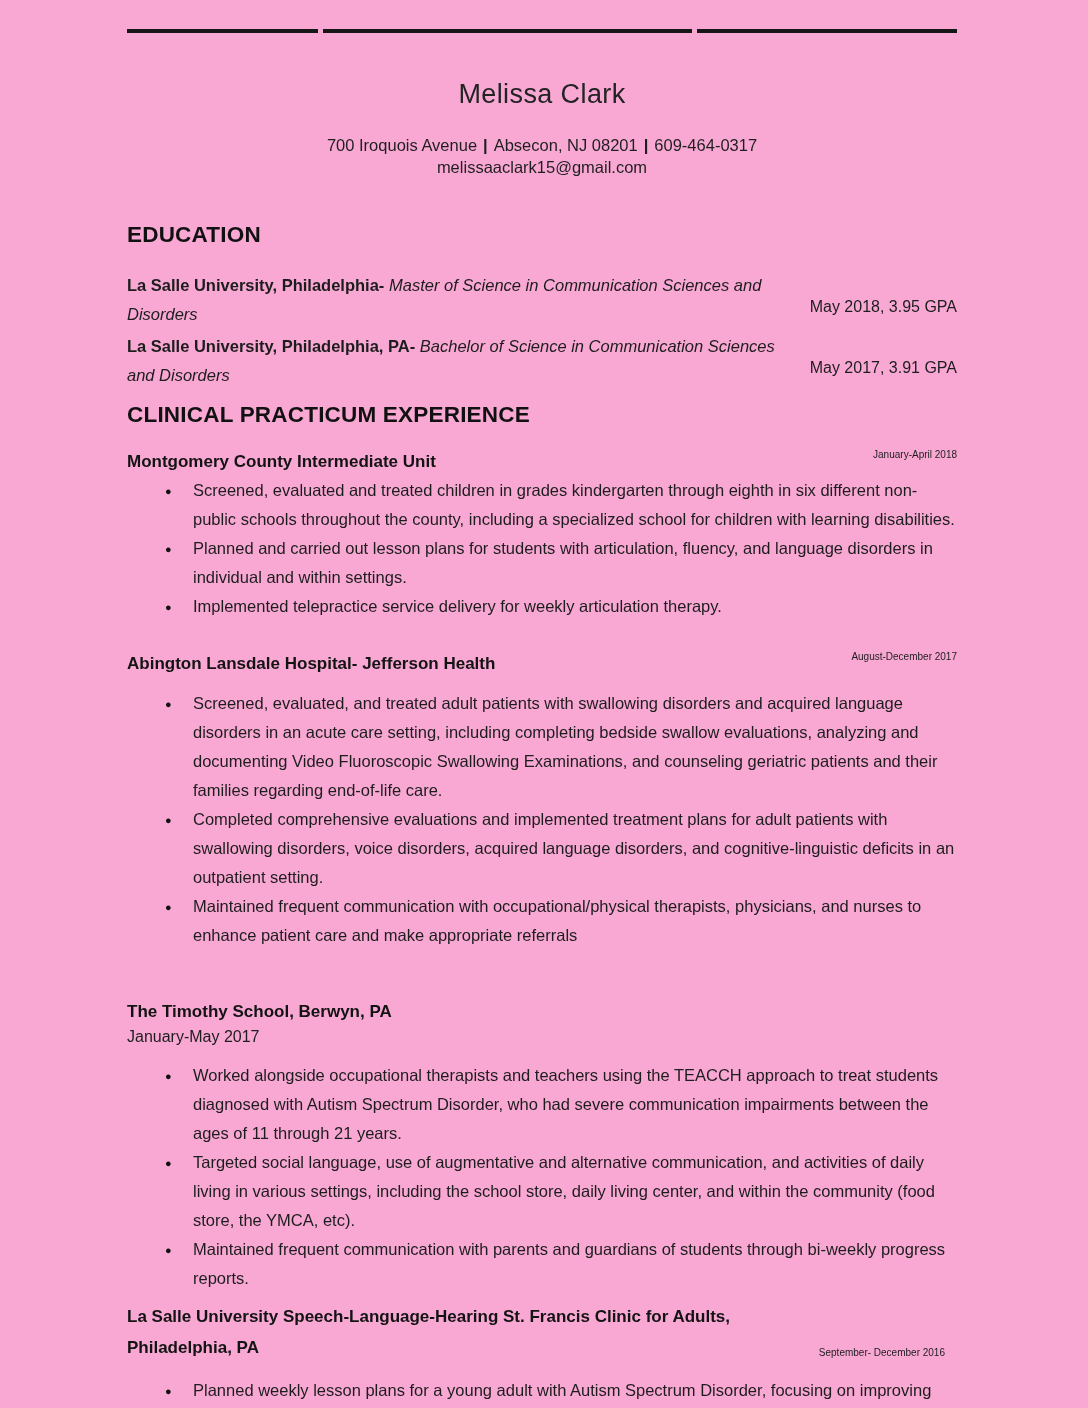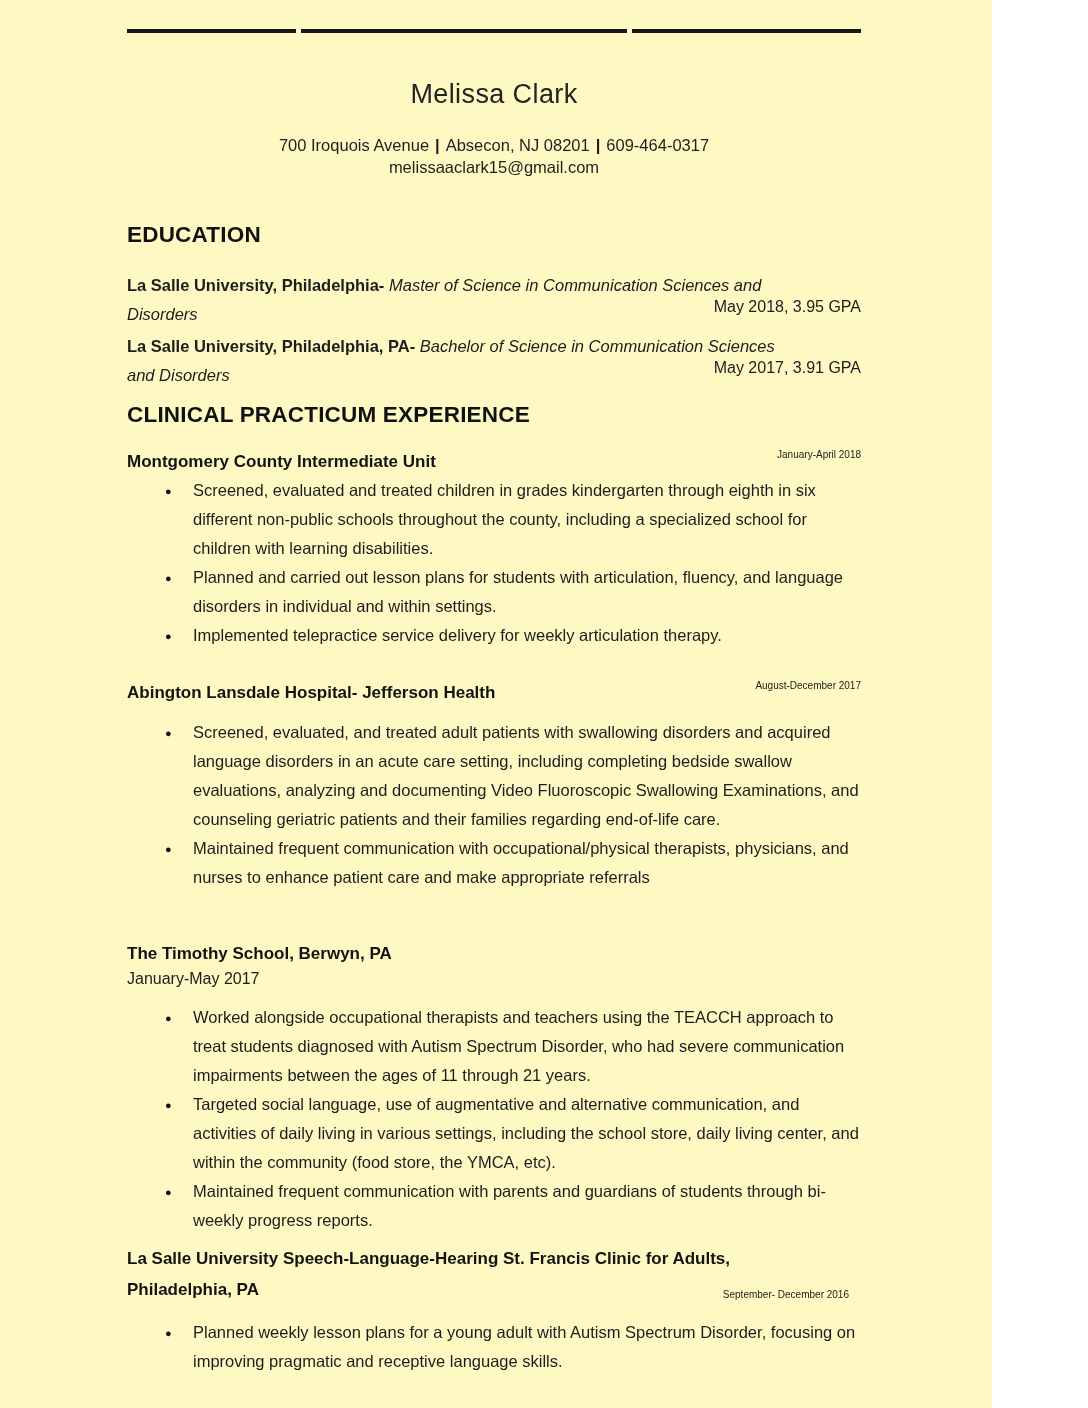--- a/index.html
+++ b/index.html
@@ -1,20 +1,20 @@
 <!DOCTYPE html>
 <html><head>
 <meta charset="utf-8">
 <style>
   * { margin: 0; padding: 0; box-sizing: border-box; }
   html, body { background: #ffffff; }
   .page {
-    width: 992px;
+    width: 1088px;
     height: 1408px;
-    background: #fef9c3;
+    background: #f9a8d4;
     font-family: "Liberation Sans", "DejaVu Sans", sans-serif;
     color: #1c1c1c;
     padding: 29px 131px 0 127px;
     overflow: hidden;
   }
   
   .top-rule { display: flex; gap: 5px; height: 4px; }
   .top-rule .seg { background: #161616; height: 4px; }
   .top-rule .seg1 { width: 23%; }
   .top-rule .seg2 { width: 44.5%; }
@@ -142,20 +142,21 @@
   </ul>
 
   <div class="spacer-lg"></div>
 
   <div class="entry-header">
     <span class="entry-title">Abington Lansdale Hospital- Jefferson Health</span>
     <span class="entry-date">August-December 2017</span>
   </div>
   <ul class="bullets gap-top">
     <li>Screened, evaluated, and treated adult patients with swallowing disorders and acquired language disorders in an acute care setting, including completing bedside swallow evaluations, analyzing and documenting Video Fluoroscopic Swallowing Examinations, and counseling geriatric patients and their families regarding end-of-life care.</li>
+    <li>Completed comprehensive evaluations and implemented treatment plans for adult patients with swallowing disorders, voice disorders, acquired language disorders, and cognitive-linguistic deficits in an outpatient setting.</li>
     <li>Maintained frequent communication with occupational/physical therapists, physicians, and nurses to enhance patient care and make appropriate referrals</li>
   </ul>
 
   <div class="spacer-lg"></div>
 
   <div class="entry-header-stack">
     <span class="entry-title">The Timothy School, Berwyn, PA</span>
     <div class="entry-date-below">January-May 2017</div>
   </div>
   <ul class="bullets gap-top">

